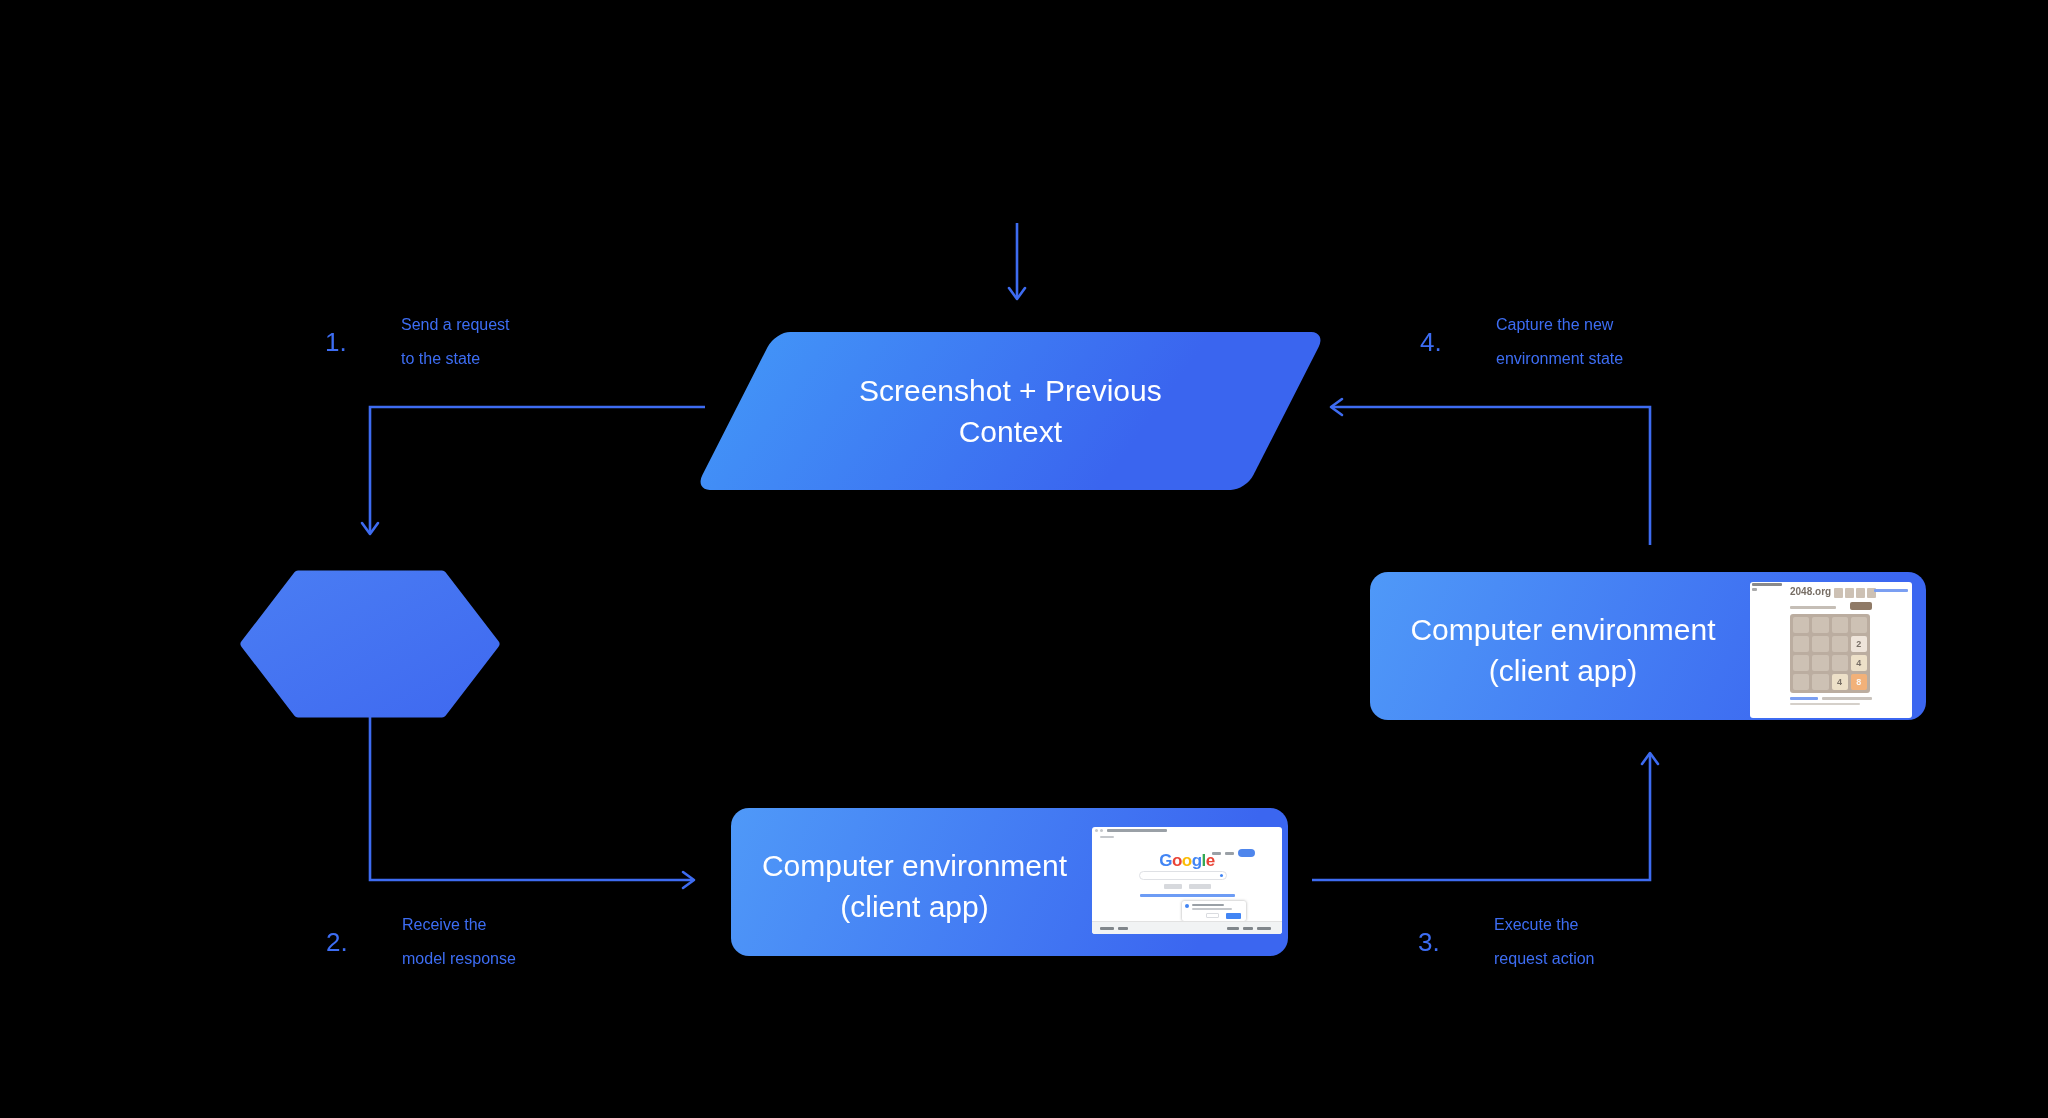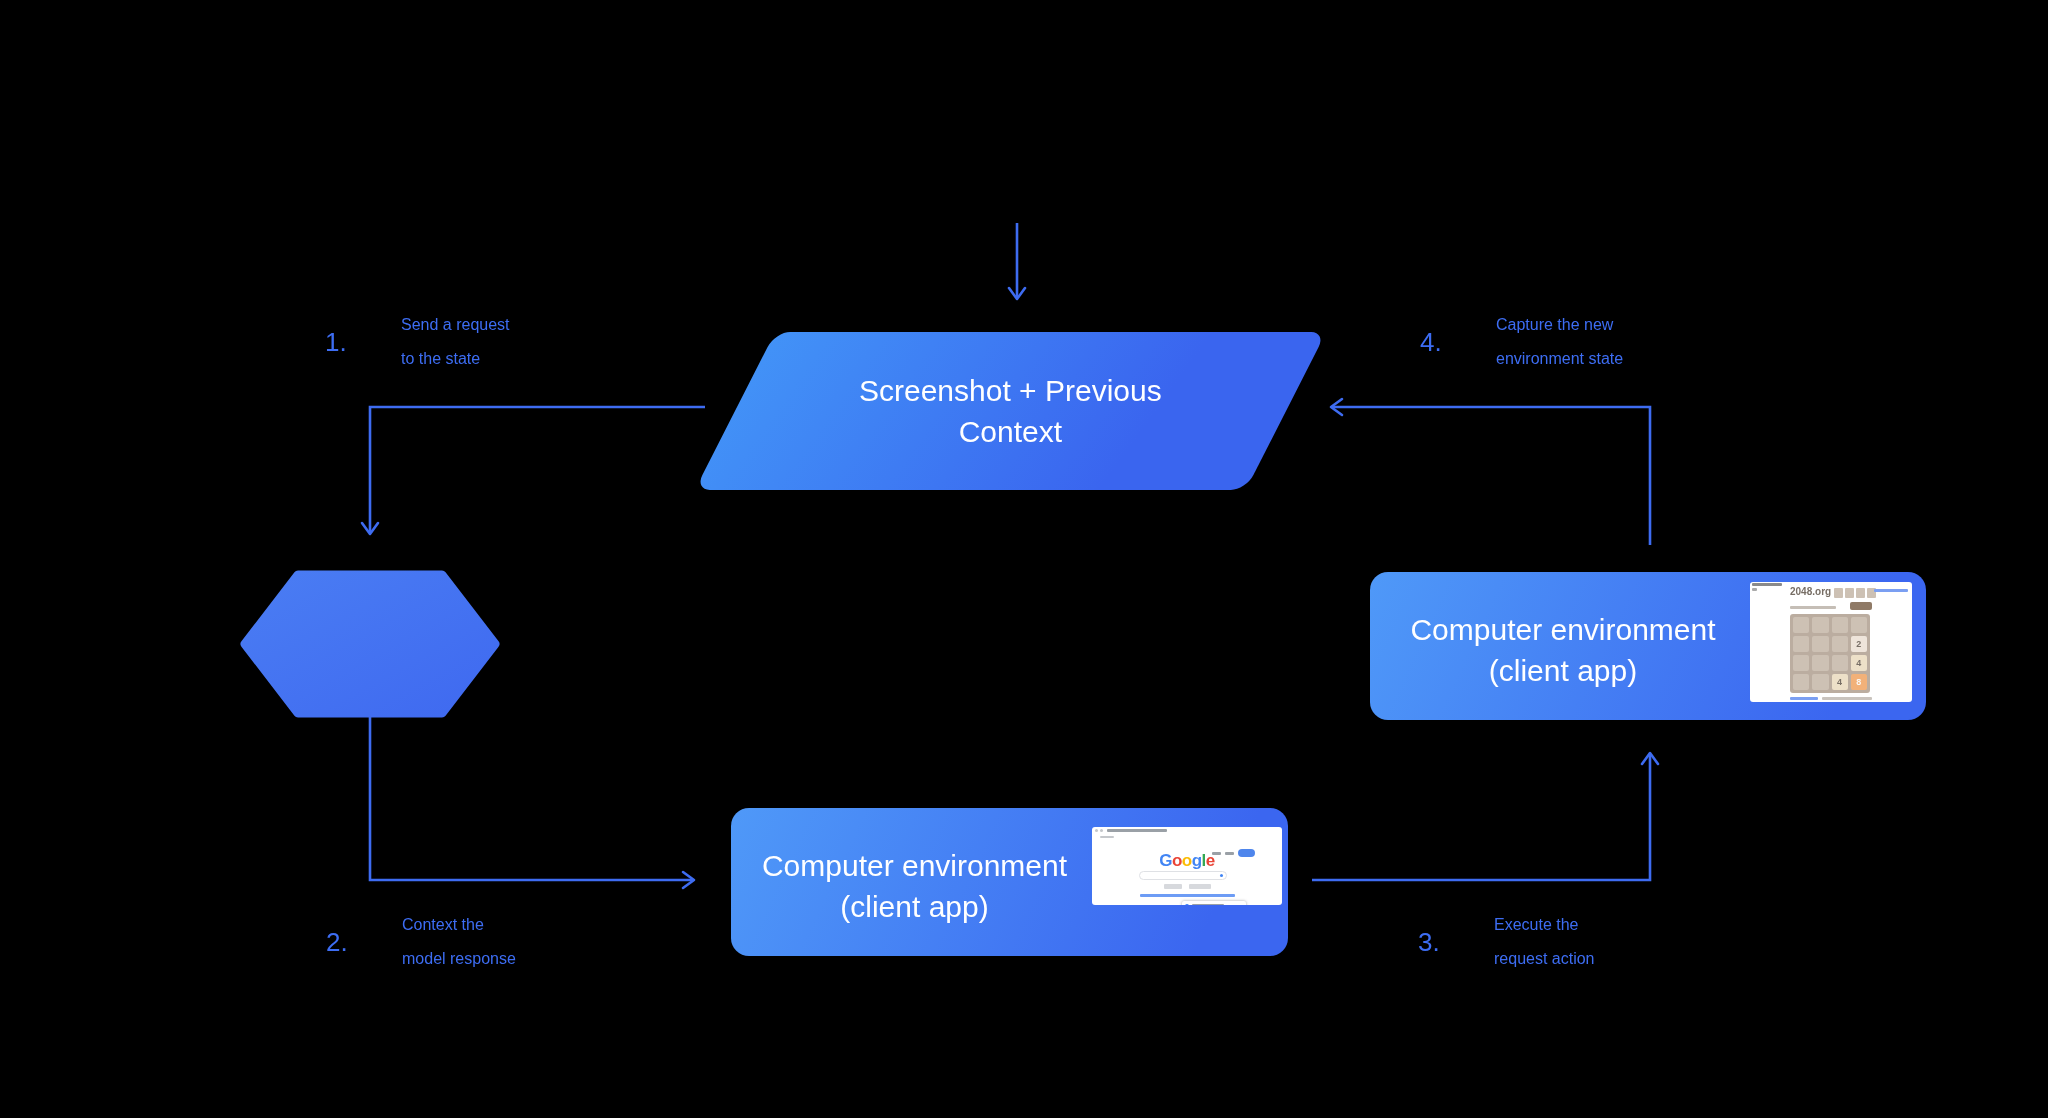--- a/index.html
+++ b/index.html
@@ -45,35 +45,35 @@
   #step-1{left:325px;top:308px;}
   #step-2{left:326px;top:908px;}
   #step-3{left:1418px;top:908px;}
   #step-4{left:1420px;top:308px;}
 
   
   .thumb{position:absolute;background:#fff;border-radius:3px;overflow:hidden;}
   .bar{position:absolute;border-radius:1px;}
 
   
-  #thumb-game{left:1750px;top:582px;width:162px;height:120px;filter:blur(.4px);}
+  #thumb-game{left:1750px;top:582px;width:162px;height:136px;filter:blur(.4px);}
   .g-title{position:absolute;left:40px;top:4px;font-size:10px;font-weight:700;color:#776e65;}
   .g-scores{position:absolute;left:84px;top:6px;display:flex;gap:2px;}
   .g-scores span{width:9px;height:10px;background:#cdc1b4;border-radius:1px;}
   .board{position:absolute;left:40px;top:32px;width:80px;height:79px;box-sizing:border-box;
         background:#bbada0;border-radius:3px;padding:3px;display:grid;
         grid-template-columns:repeat(4,1fr);grid-template-rows:repeat(4,1fr);gap:3px;}
   .cell{background:#cdc1b4;border-radius:2px;display:flex;align-items:center;justify-content:center;
         font-size:9px;font-weight:700;color:#776e65;}
   .cell[data-val="2"]{background:#eee4da;}
   .cell[data-val="4"]{background:#ede0c8;}
   .cell[data-val="8"]{background:#f2b179;color:#f9f6f2;}
 
   
-  #thumb-google{left:1092px;top:827px;width:190px;height:78px;filter:blur(.5px);}
+  #thumb-google{left:1092px;top:827px;width:190px;height:107px;filter:blur(.5px);}
   .glogo{position:absolute;left:0;right:0;top:24px;text-align:center;font-size:17px;font-weight:700;
         letter-spacing:-0.5px;}
   .glogo span:nth-child(1){color:#4285F4;}
   .glogo span:nth-child(2){color:#EA4335;}
   .glogo span:nth-child(3){color:#FBBC05;}
   .glogo span:nth-child(4){color:#4285F4;}
   .glogo span:nth-child(5){color:#34A853;}
   .glogo span:nth-child(6){color:#EA4335;}
   .gsearch{position:absolute;left:47px;top:44px;width:88px;height:9px;box-sizing:border-box;
         border:1px solid #dfe1e5;border-radius:5px;}
@@ -210,21 +210,21 @@
   <div class="step" id="step-1">
     <span class="num">1.</span>
     <div class="txt">
       <div>Send a request</div>
       <div>to the state</div>
     </div>
   </div>
   <div class="step" id="step-2">
     <span class="num">2.</span>
     <div class="txt">
-      <div>Context the</div>
+      <div>Receive the</div>
       <div>model response</div>
     </div>
   </div>
   <div class="step" id="step-3">
     <span class="num">3.</span>
     <div class="txt">
       <div>Execute the</div>
       <div>request action</div>
     </div>
   </div>

